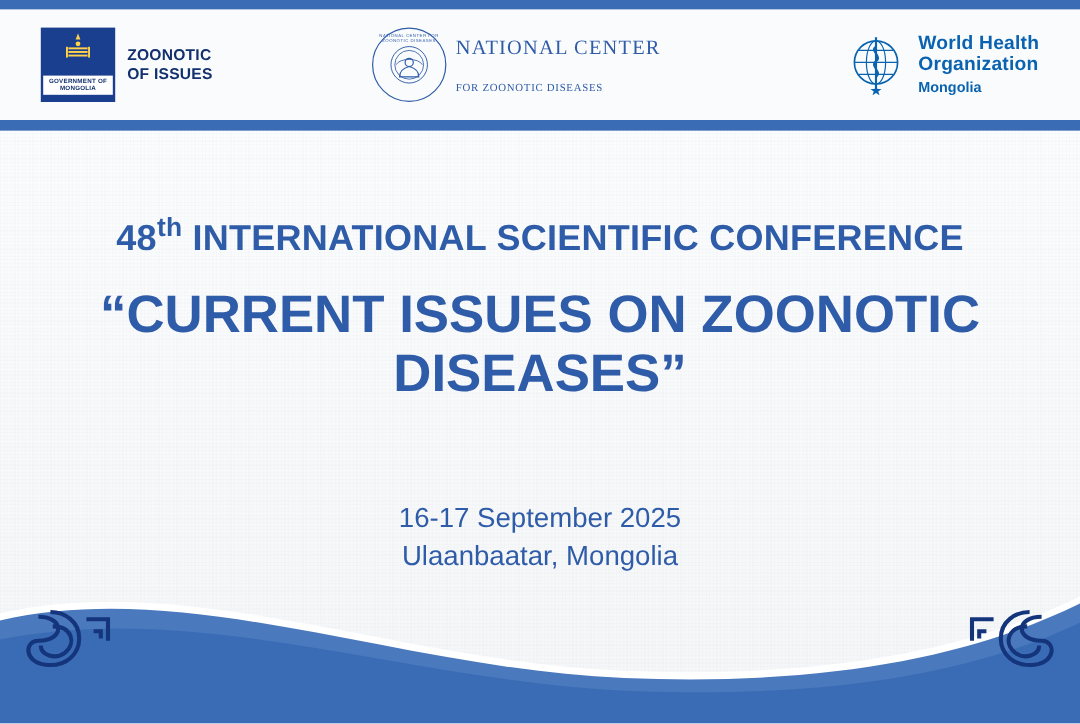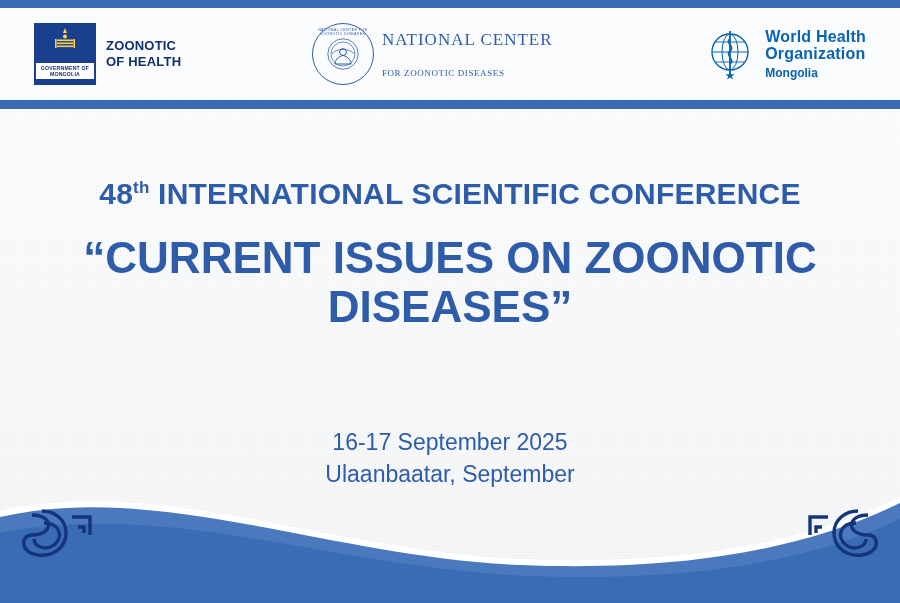--- a/index.html
+++ b/index.html
@@ -185,34 +185,34 @@
     width: 900px;
     text-align: center;
   }
   .title-line1 {
     color: #2f5ca8;
     font-size: 30px;
     font-weight: bold;
     letter-spacing: 0.2px;
   }
   .title-line1 sup {
-    font-size: 17px;
+    font-size: 22px;
     vertical-align: super;
   }
   .title-line2 {
     color: #2f5ca8;
     font-size: 44px;
     font-weight: bold;
     line-height: 49px;
     margin-top: 22px;
     padding: 0 70px;
   }
   .event-info {
     position: absolute;
-    top: 317px;
+    top: 306px;
     left: 0;
     width: 900px;
     text-align: center;
     color: #2f5ca8;
     font-size: 23px;
     line-height: 32px;
   }
   
   .wave {
     position: absolute;
@@ -251,21 +251,21 @@
             <rect x="21.4" y="12" width="1.6" height="9"></rect>
           </g>
         </svg>
         <div class="gov-strip">
           <div>GOVERNMENT OF</div>
           <div>MONGOLIA</div>
         </div>
       </div>
       <div class="moh-text">
         <div>ZOONOTIC</div>
-        <div>OF HEALTH</div>
+        <div>OF ISSUES</div>
       </div>
     </div>
 
     <div class="nczd">
       <div class="nczd-seal">
         <div class="ring-text">NATIONAL CENTER FOR ZOONOTIC DISEASES</div>
         <svg width="34" height="34" viewBox="0 0 34 34" aria-hidden="true">
           <circle cx="17" cy="17" r="15.2" fill="none" stroke="#2f5ca8" stroke-width="0.8"></circle>
           <circle cx="17" cy="17" r="12" fill="none" stroke="#2f5ca8" stroke-width="0.7"></circle>
           <circle cx="17" cy="15" r="3.4" fill="none" stroke="#2f5ca8" stroke-width="1"></circle>
@@ -306,21 +306,21 @@
 
   <div class="body-area">
 
     <div class="titles">
       <div class="title-line1"><span>48</span><sup>th</sup><span> INTERNATIONAL SCIENTIFIC CONFERENCE</span></div>
       <div class="title-line2">“CURRENT ISSUES ON ZOONOTIC DISEASES”</div>
     </div>
 
     <div class="event-info">
       <div>16-17 September 2025</div>
-      <div>Ulaanbaatar, September</div>
+      <div>Ulaanbaatar, Mongolia</div>
     </div>
 
     <svg class="wave" viewBox="0 0 900 140" preserveAspectRatio="none">
       <path d="M0,56 C160,20 330,96 520,104 C690,111 810,86 900,42 L900,140 L0,140 Z" fill="#ffffff"></path>
       <path d="M0,62 C160,26 330,102 520,110 C690,117 810,92 900,48 L900,140 L0,140 Z" fill="#4a79bd"></path>
       <path d="M0,78 C170,44 340,114 530,121 C700,127 815,104 900,64 L900,140 L0,140 Z" fill="#3a6cb5"></path>
     </svg>
 
     <div class="corner-knot left">
       <svg width="78" height="62" viewBox="0 0 78 62" aria-hidden="true">

